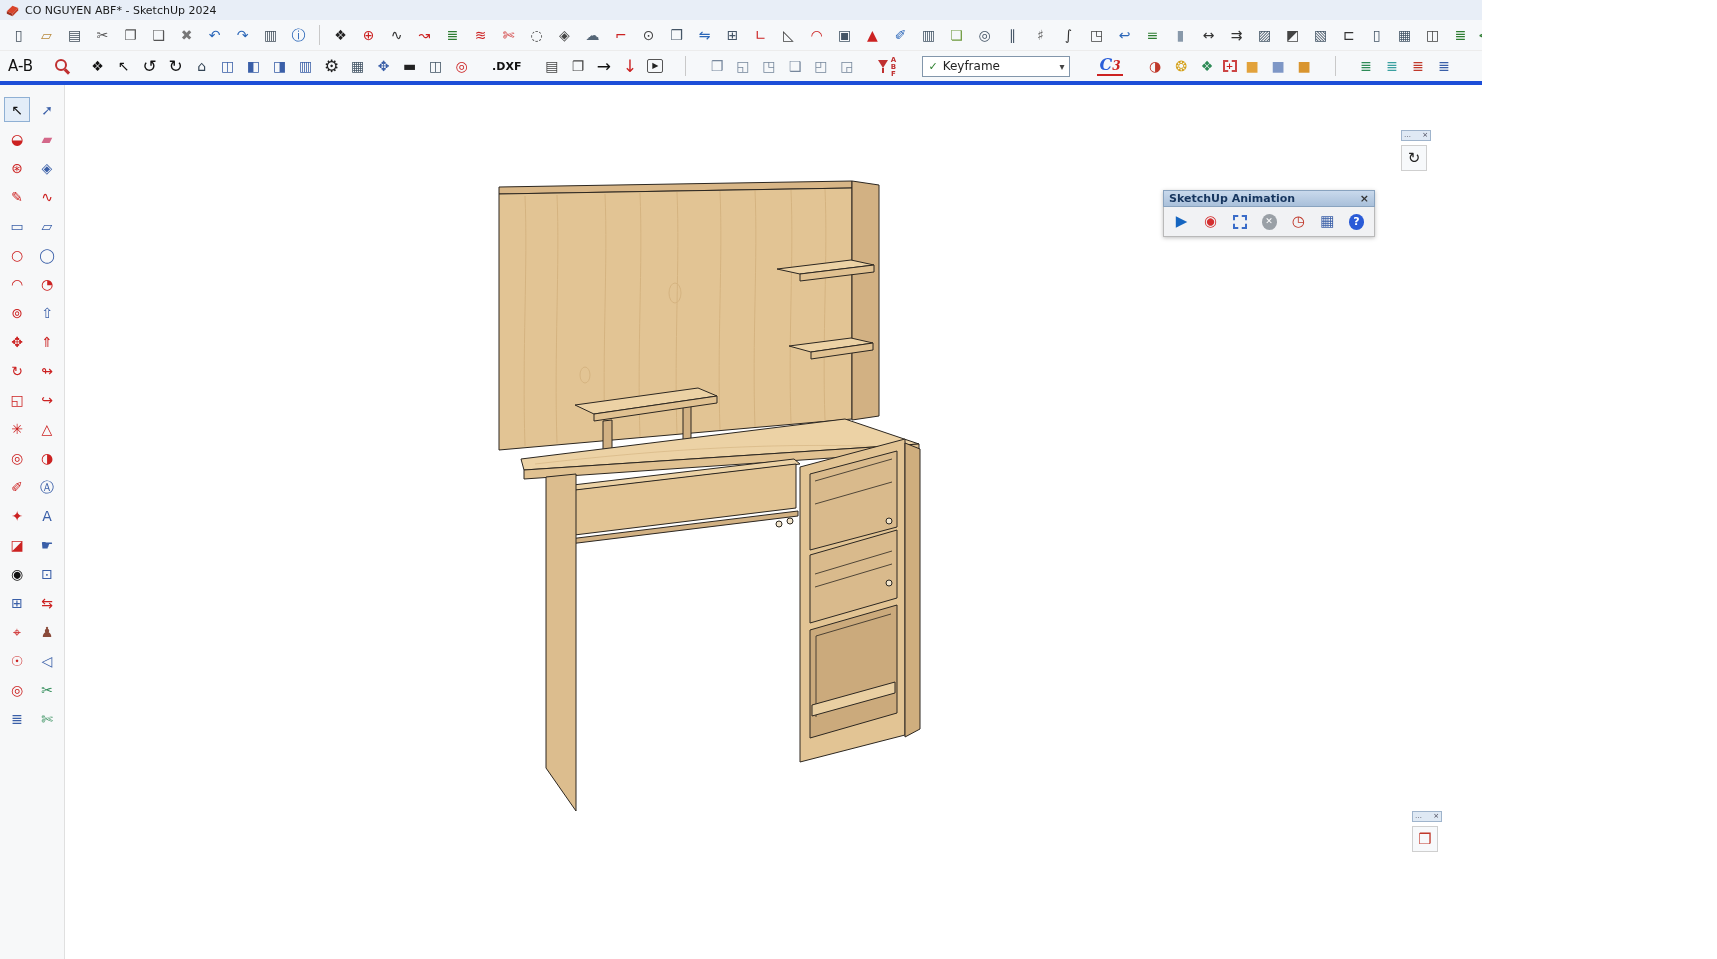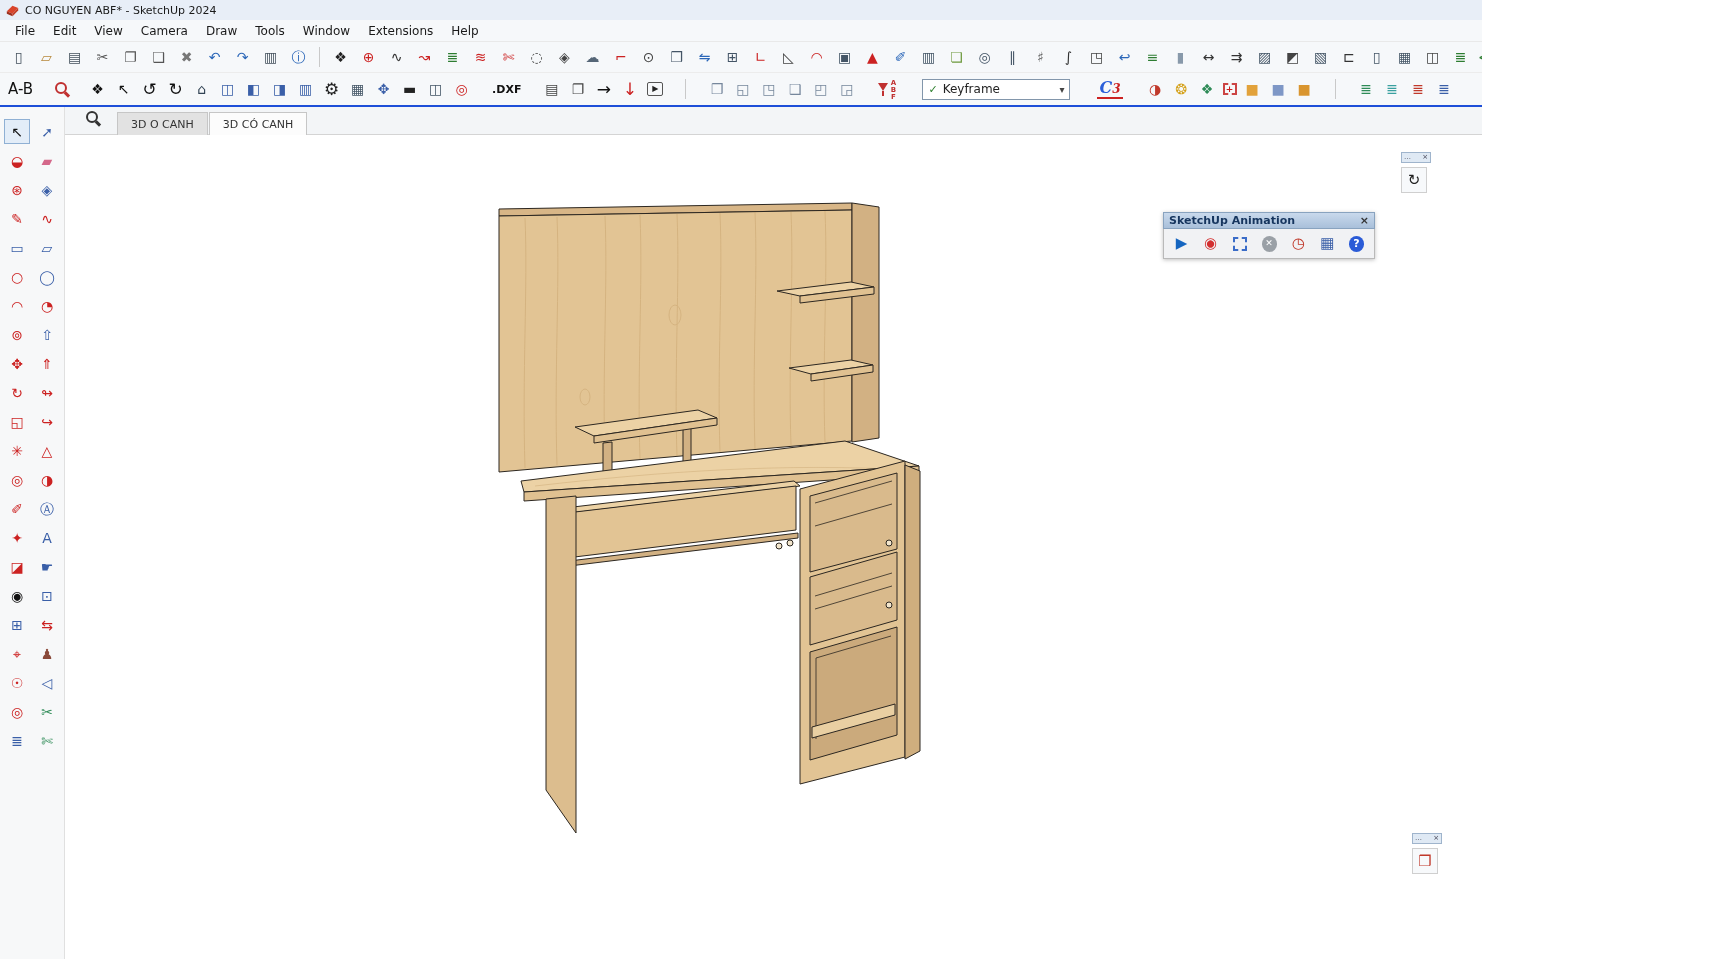--- a/index.html
+++ b/index.html
@@ -11,21 +11,21 @@
   .titlebar { height:20px; background:#e8eef7; display:flex; align-items:center; padding:0 6px; gap:6px; font-size:11px; flex:0 0 auto; }
   .titlebar .title-text { color:#1a1a1a; }
 
   
   .menubar { height:22px; background:#f6f8fa; display:flex; align-items:center; padding:0 6px; border-bottom:1px solid #e9e9e9; flex:0 0 auto; }
   .menu-item { padding:2px 9px; border-radius:2px; font-size:12px; color:#1a1a1a; }
 
   
   .toolbar { background:#f6f8fa; display:flex; align-items:center; flex:0 0 auto; }
   .toolbar1 { height:31px; padding:0 8px; gap:7px; border-bottom:1px solid #ececec; }
-  .toolbar2 { height:34px; padding:0 8px; gap:17px; border-bottom:2px solid #1d4ed8; }
+  .toolbar2 { height:34px; padding:0 8px; gap:17px; border-bottom:4px solid #1d4ed8; }
   .tb-divider { width:1px; height:20px; background:#c9c9c9; margin:0 3px; flex:0 0 auto; }
   .ticon { width:21px; height:21px; display:flex; align-items:center; justify-content:center; font-size:14px; line-height:1; flex:0 0 auto; cursor:default; }
   .ticon.lg { font-size:17px; }
   .ticon.boxed { border:1px solid #555; width:16px; height:14px; font-size:8px; border-radius:2px; margin:0 2px; }
   .ticon.dashed-red { border:2px dashed #cc4444; width:14px; height:12px; font-size:9px; font-weight:bold; }
   .ticon.active { background:#e3edf8; outline:1px solid #8fb0d4; }
   .icon-list { display:flex; align-items:center; gap:7px; }
   .toolbar2 .icon-list { gap:5px; }
   .ab-label { font-size:15px; color:#111; margin-right:4px; letter-spacing:0; }
   .dxf-label { font-size:11px; font-weight:bold; color:#111; margin:0 3px; }
@@ -89,40 +89,20 @@
 
   <div class="titlebar">
     <svg width="13" height="13" viewBox="0 0 16 16">
       <path d="M1 9 L8 2 L15 5 L8 12 Z" fill="#d9442b"></path>
       <path d="M1 9 L8 12 L8 15 L1 12 Z" fill="#9c2f1e"></path>
       <path d="M8 12 L15 5 L15 8 L8 15 Z" fill="#c23b24"></path>
     </svg>
     <span class="title-text">CO NGUYEN ABF* - SketchUp 2024</span>
   </div>
 
-  <div class="menubar">
-
-      <span class="menu-item">File</span>
-
-      <span class="menu-item">Edit</span>
-
-      <span class="menu-item">View</span>
-
-      <span class="menu-item">Camera</span>
-
-      <span class="menu-item">Draw</span>
-
-      <span class="menu-item">Tools</span>
-
-      <span class="menu-item">Window</span>
-
-      <span class="menu-item">Extensions</span>
-
-      <span class="menu-item">Help</span>
-    </div>
 
   <div class="toolbar toolbar1">
     <span class="icon-list">
 
         <span class="ticon" style="color: rgb(68, 80, 92);">▯</span>
 
         <span class="ticon" style="color: rgb(184, 137, 60);">▱</span>
 
         <span class="ticon" style="color: rgb(68, 80, 92);">▤</span>
 
@@ -428,27 +408,20 @@
           <span class="ticon" style="color: rgb(46, 139, 87);">✂</span>
 
           <span class="ticon" style="color: rgb(58, 95, 168);">≣</span>
 
           <span class="ticon" style="color: rgb(46, 139, 87);">✄</span>
         </div>
     </div>
 
     <div class="viewport">
 
-      <div class="tabbar">
-        <span class="tab-mag-wrap">
-          <span class="mag-icon tab-mag"></span>
-        </span>
-        <div class="tab active">3D O CANH</div>
-        <div class="tab">3D CÓ CANH</div>
-      </div>
 
       <div class="canvas">
         <svg class="desk" width="1652" height="824" viewBox="0 0 1652 824">
           <g stroke="#2c2721" stroke-width="1" stroke-linejoin="round">
 
             <polygon points="434,74 787,68 787,75 434,81" fill="#d8b687"></polygon>
             <polygon points="434,81 787,75 787,306 434,337" fill="#e2c494"></polygon>
           </g>
           <g stroke="#c19a63" stroke-width="1" fill="none" opacity="0.4">
             <path d="M460,83 C463,150 457,240 460,333"></path>

